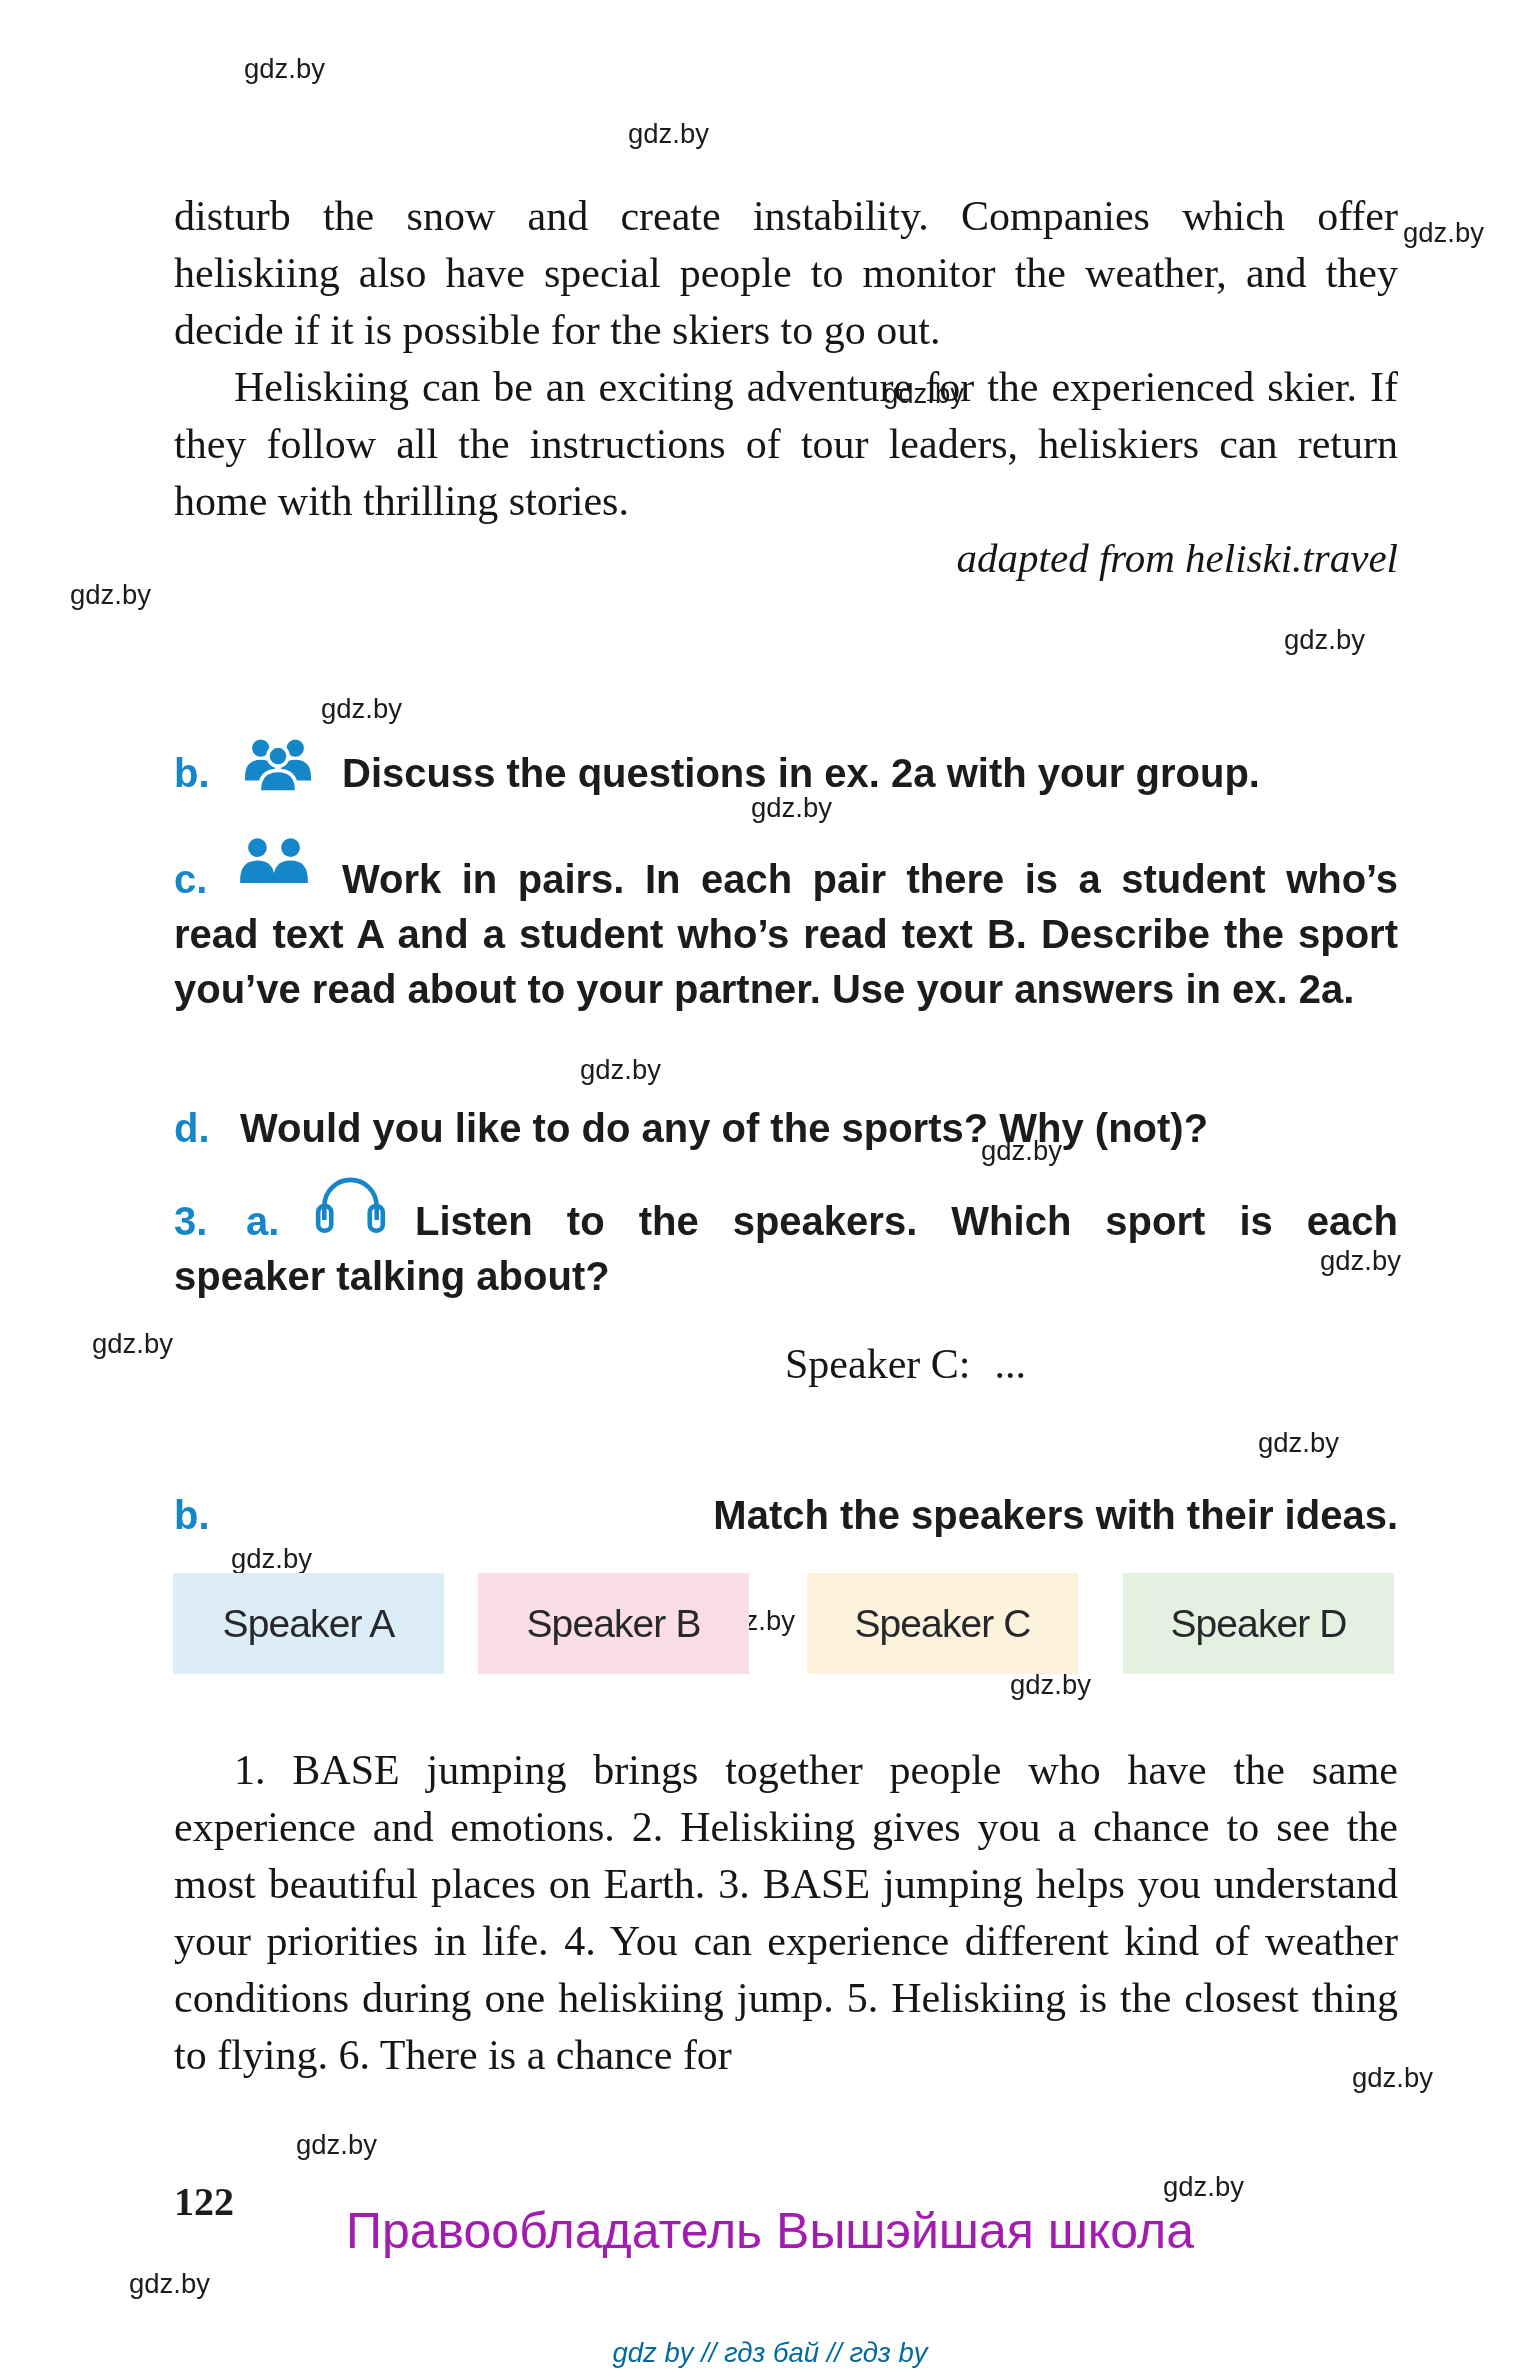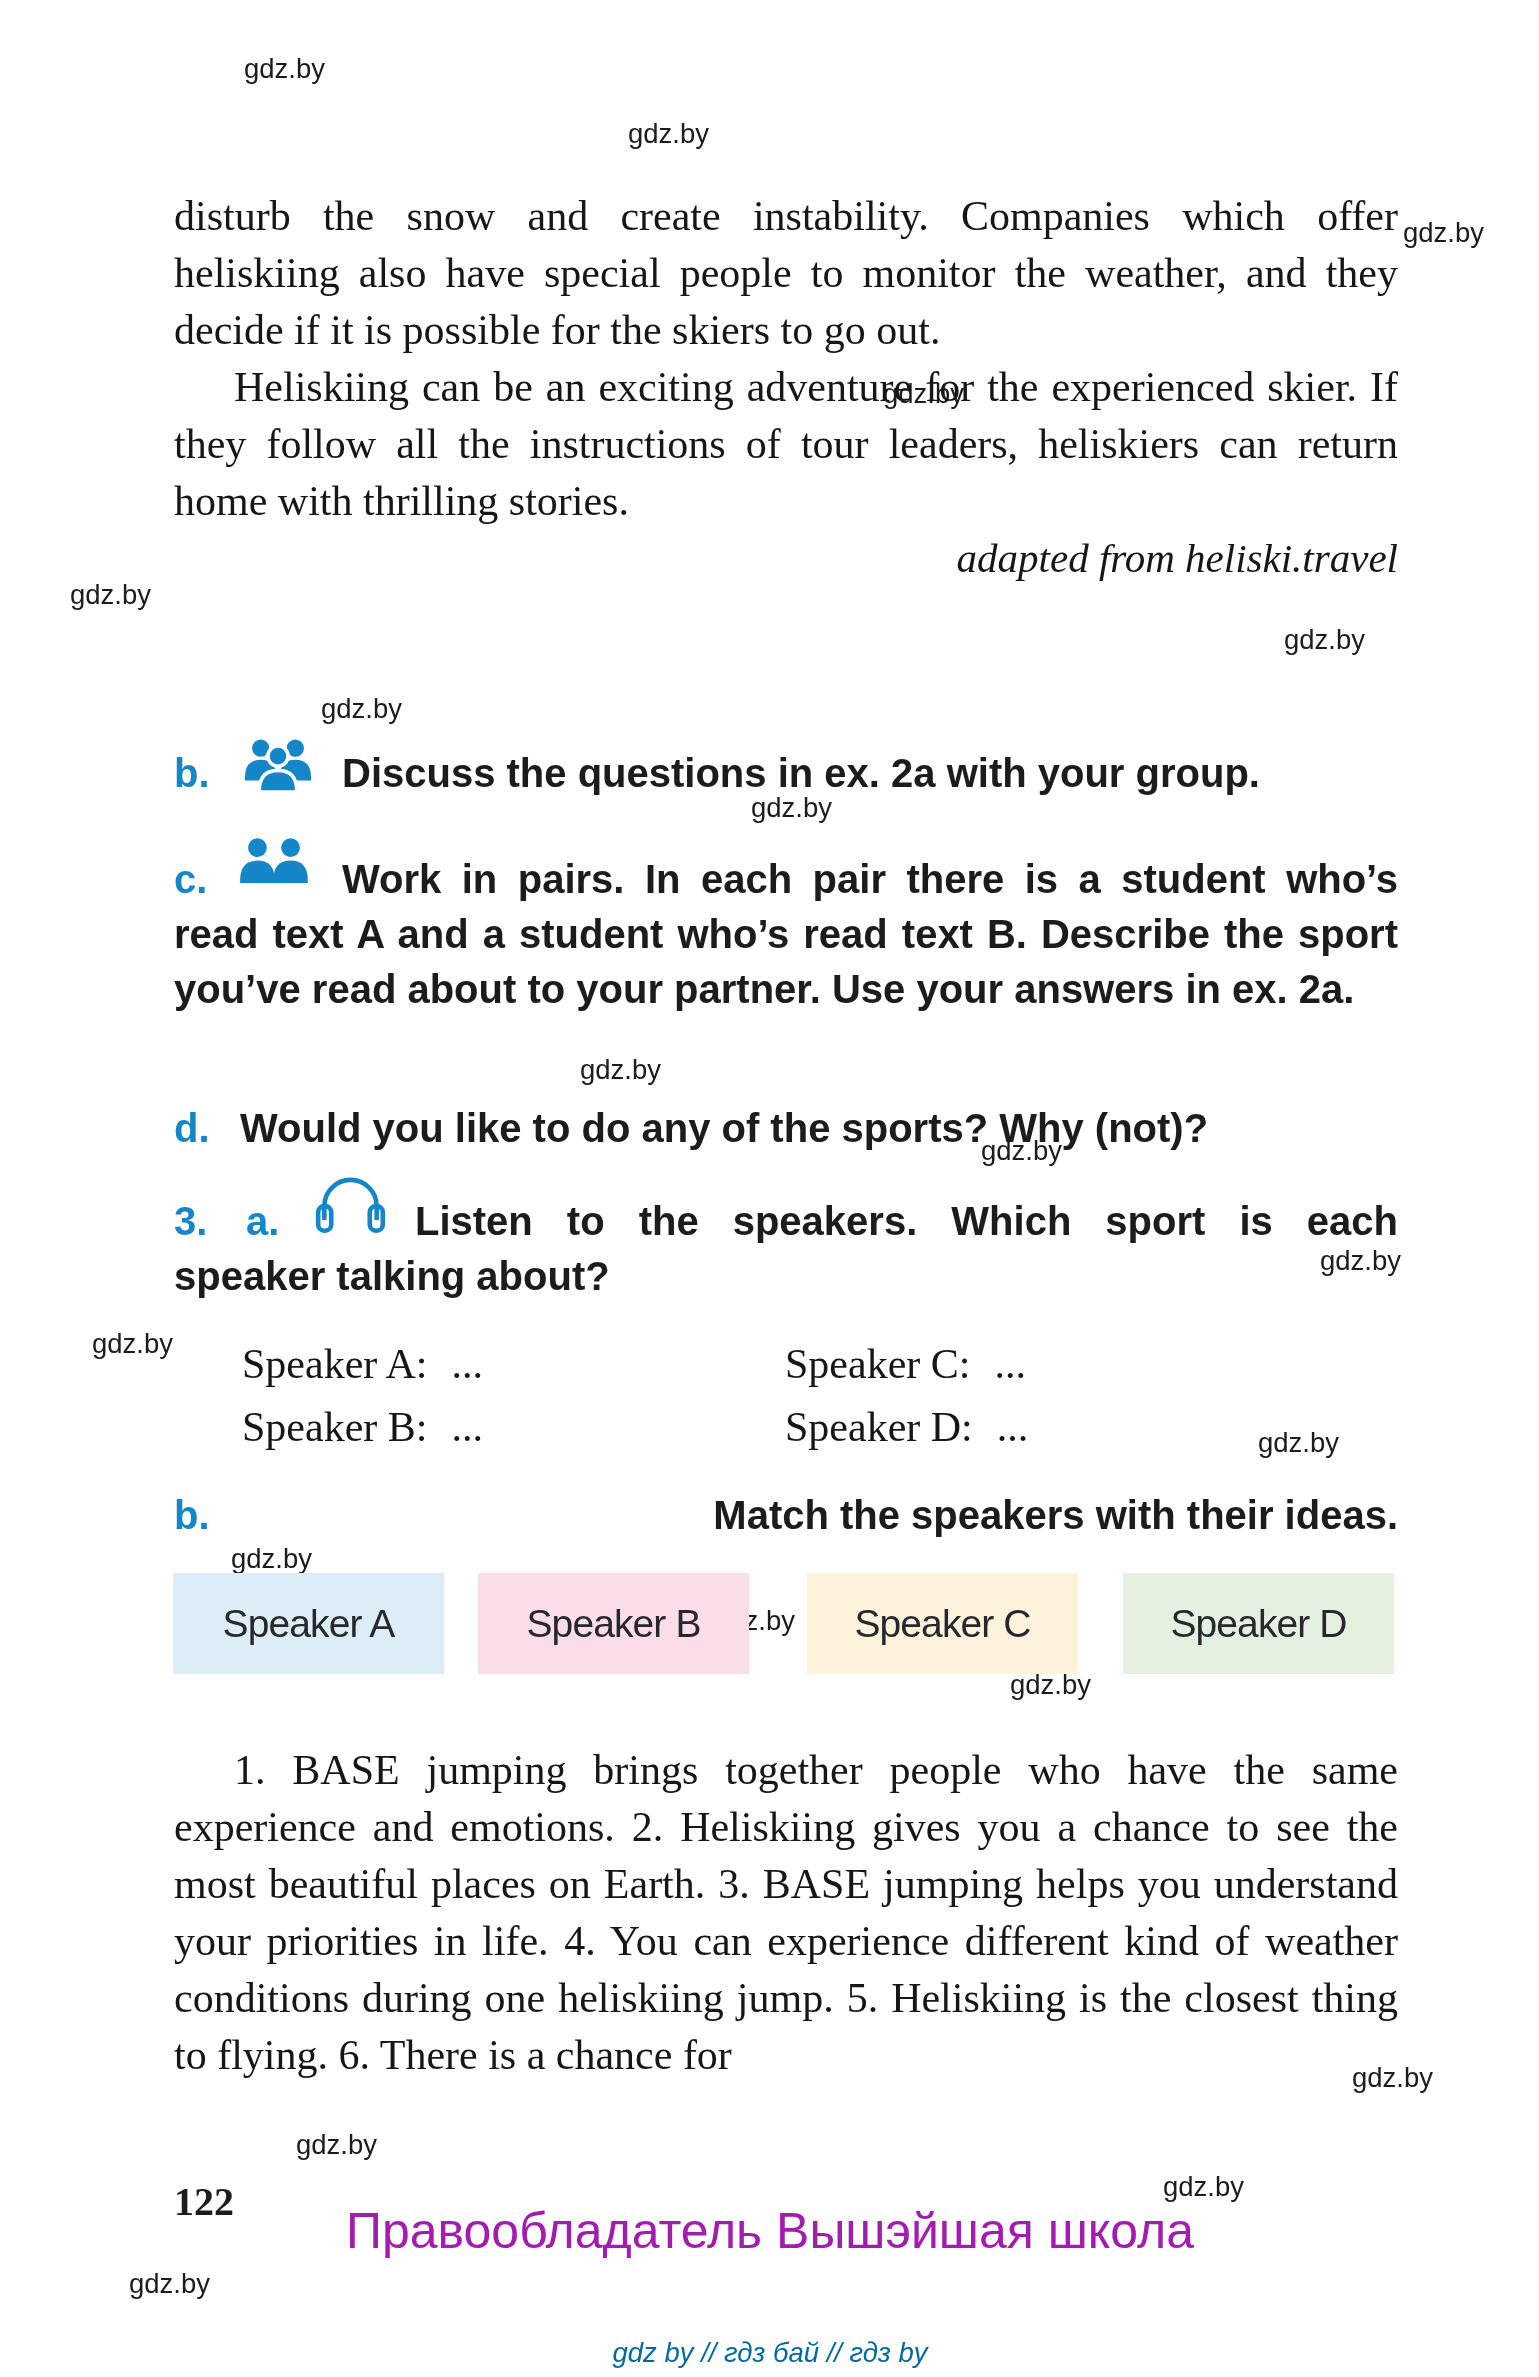--- a/index.html
+++ b/index.html
@@ -215,27 +215,22 @@
         <g fill="none" stroke="#1587c9" stroke-width="6">
           <path d="M16 64 V46 a34 34 0 0 1 68 0 v18"></path>
           <rect x="8" y="46" width="17" height="32" rx="8"></rect>
           <rect x="75" y="46" width="17" height="32" rx="8"></rect>
         </g>
       </svg>
     </span>
     <p>Listen to the speakers. Which sport is each speaker talking about?</p>
   </div>
 
-  <div class="answers-col c1">
-    <div><span>Speaker A:</span><span class="val">...</span></div>
-    <div><span>Speaker B:</span><span class="val">...</span></div>
-  </div>
   <div class="answers-col c2">
     <div><span>Speaker C:</span><span class="val">...</span></div>
-    <div><span>Speaker D:</span><span class="val">...</span></div>
   </div>
 
   <div class="ex ex-3b">
     <span class="lbl blue">b.</span>
     <p>Match the speakers with their ideas.</p>
   </div>
 
   <div class="abs boxes">
     <div class="sp-box b0" style="background-color: rgb(220, 237, 247);">
         <span>Speaker A</span>

